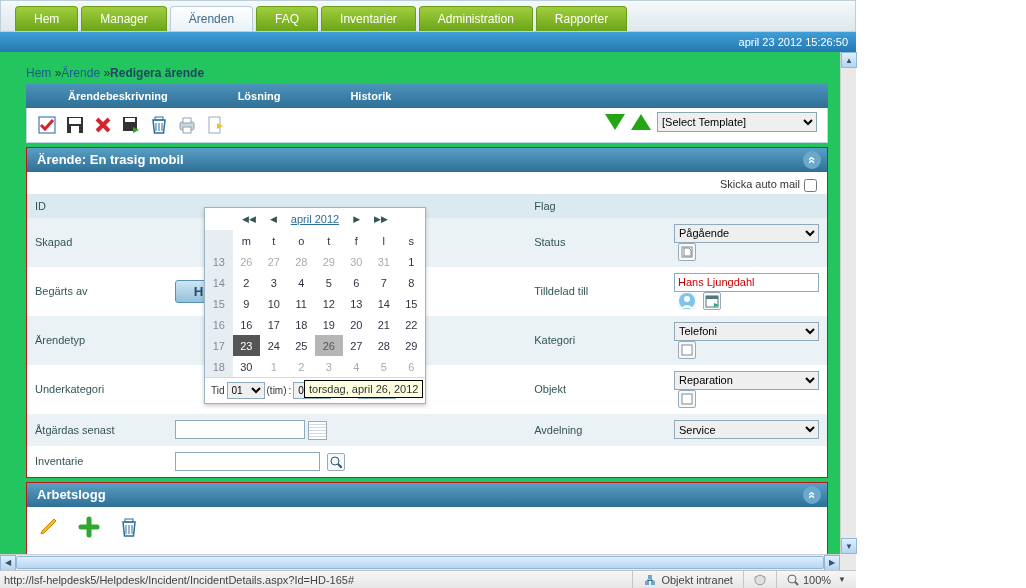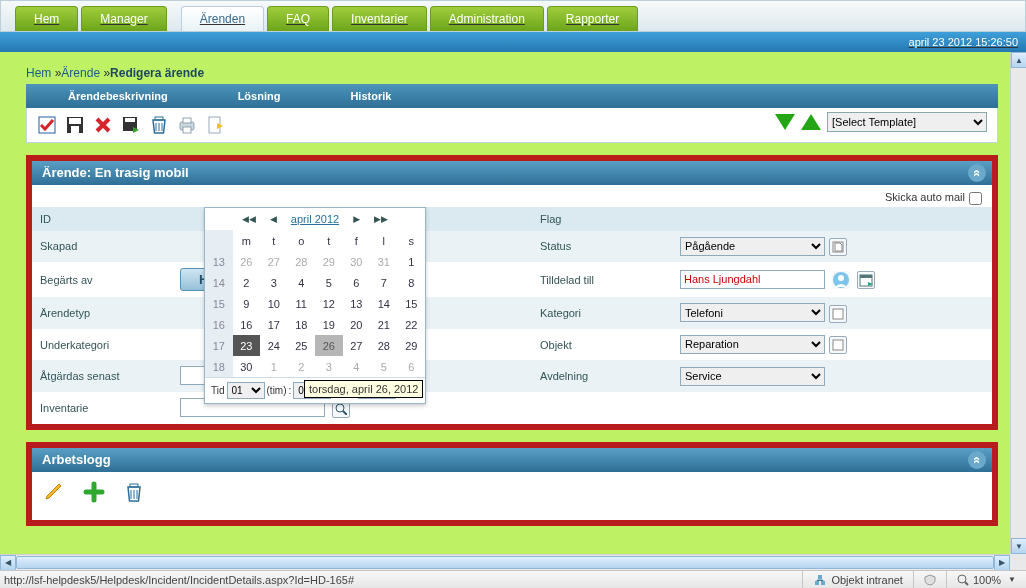--- a/index.html
+++ b/index.html
@@ -1,22 +1,22 @@
 <!DOCTYPE html>
 <html><head>
 <meta charset="utf-8">
 <style>
 * { box-sizing: border-box; margin: 0; padding: 0; }
 body { font-family: Verdana, Arial, sans-serif; font-size: 11px; color: #333; overflow: hidden; }
-.app { width: 1026px; height: 588px; position: relative; background: #bef264; text-decoration: underline; }
+.app { width: 856px; height: 588px; position: relative; background: #22c55e; }
 
 
 .top-bar { height: 32px; background: linear-gradient(#f6f9fa,#dde8ed); border: 1px solid #bcd0d9; display: flex; align-items: flex-end; padding-left: 14px; position: relative; }
 .top-bar .tab { height: 25px; line-height: 25px; padding: 0 18px; margin-right: 3px; border-radius: 4px 4px 0 0; color: #fff; cursor: pointer; font-size: 12px; background: linear-gradient(#a0cd3c,#6ca51a); border: 1px solid #6a9e1a; border-bottom: none; }
-.top-bar .tab.active { background: linear-gradient(#fff,#e9f2f6); color: #3c6b8c; border: 1px solid #bcd; border-bottom: none; margin-left: 11px; }
+.top-bar .tab.active { background: linear-gradient(#fff,#e9f2f6); color: #3c6b8c; border: 1px solid #bcd; border-bottom: none; }
 .search-group { position: absolute; right: 6px; top: 4px; display: flex; gap: 4px; }
 .search-input { width: 112px; height: 21px; border: 2px inset #b5c6d1; background: #fff; padding: 0 4px; font-size: 11px; }
 .search-btn { height: 21px; padding: 0 14px; background: linear-gradient(#cde1eb,#a3c2d1); border: 1px solid #7fa4b6; border-radius: 3px; color: #2b556e; font-weight: bold; cursor: pointer; }
 
 .datetime-bar { height: 20px; background: linear-gradient(#3f9fd9,#2478b0); color: #fff; text-align: right; padding: 0 8px; line-height: 20px; font-size: 11px; }
 
 
 .content { position: absolute; left: 0; right: 16px; top: 52px; bottom: 34px; overflow: auto; padding: 0; }
 .scroll-inner { padding: 14px 12px 24px 26px; }
 .breadcrumb { font-size: 12px; margin-bottom: 4px; }
@@ -26,21 +26,21 @@
 .panel-tabs { height: 24px; background: linear-gradient(#4d93ba,#2e6f96); display: flex; gap: 40px; padding: 0 12px; align-items: center; }
 .panel-tabs span { color: #fff; font-weight: bold; cursor: pointer; margin-left: 30px; }
 
 .toolbar { background: #fff; border: 1px solid #bcd7e3; border-top: none; padding: 5px 8px; display: flex; align-items: center; position: relative; }
 .icon-btn { width: 24px; height: 24px; display: inline-flex; align-items: center; justify-content: center; margin-right: 4px; cursor: pointer; }
 .template-area { position: absolute; right: 10px; top: 4px; display: flex; align-items: center; gap: 6px; }
 .arrow-down { width: 0; height: 0; border-left: 10px solid transparent; border-right: 10px solid transparent; border-top: 16px solid #24a516; display: inline-block; }
 .arrow-up { width: 0; height: 0; border-left: 10px solid transparent; border-right: 10px solid transparent; border-bottom: 16px solid #24a516; display: inline-block; }
 .template-select { width: 160px; height: 20px; border: 1px solid #8aa; font-size: 11px; }
 
-.section { margin-top: 12px; border: 6px solid #b91c1c; }
+.section { margin-top: 4px; border: 1px solid #b91c1c; }
 .section-hd { height: 24px; background: linear-gradient(#5a9fc5,#2e6f96); color: #fff; font-weight: bold; font-size: 13px; line-height: 24px; padding: 0 10px; position: relative; }
 .chev-up { position: absolute; right: 6px; top: 3px; width: 18px; height: 18px; background: #6aa9cc; border-radius: 50%; display: flex; align-items: center; justify-content: center; color: #fff; cursor: pointer; }
 .chev-up::before { content: "«"; transform: rotate(90deg); display: inline-block; font-weight: bold; }
 .section-body { background: #fff; }
 .auto-mail { text-align: right; padding: 6px 10px 2px; background: #fff; }
 .auto-mail input { vertical-align: middle; margin-left: 4px; }
 
 .form-table { width: 100%; border-collapse: collapse; }
 .form-table td { padding: 6px 8px; vertical-align: middle; }
 .form-table tr:nth-child(even) td { background: #eaf2f6; }

